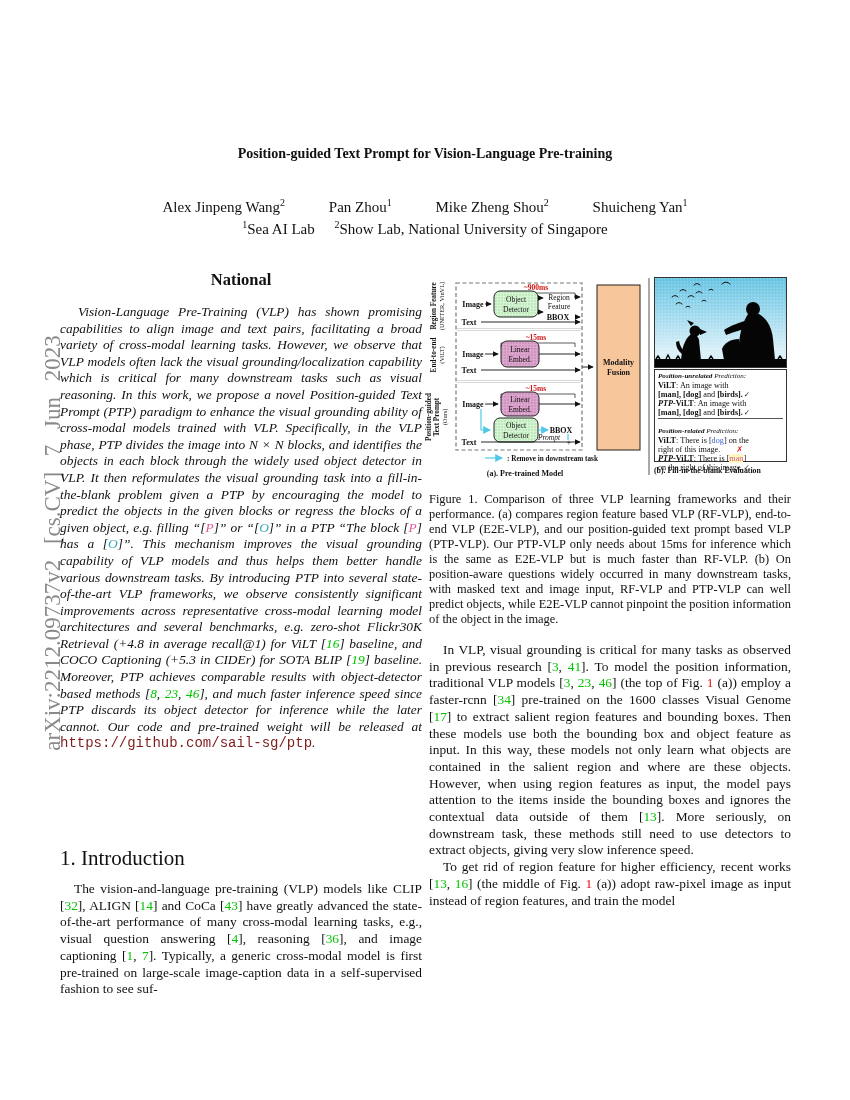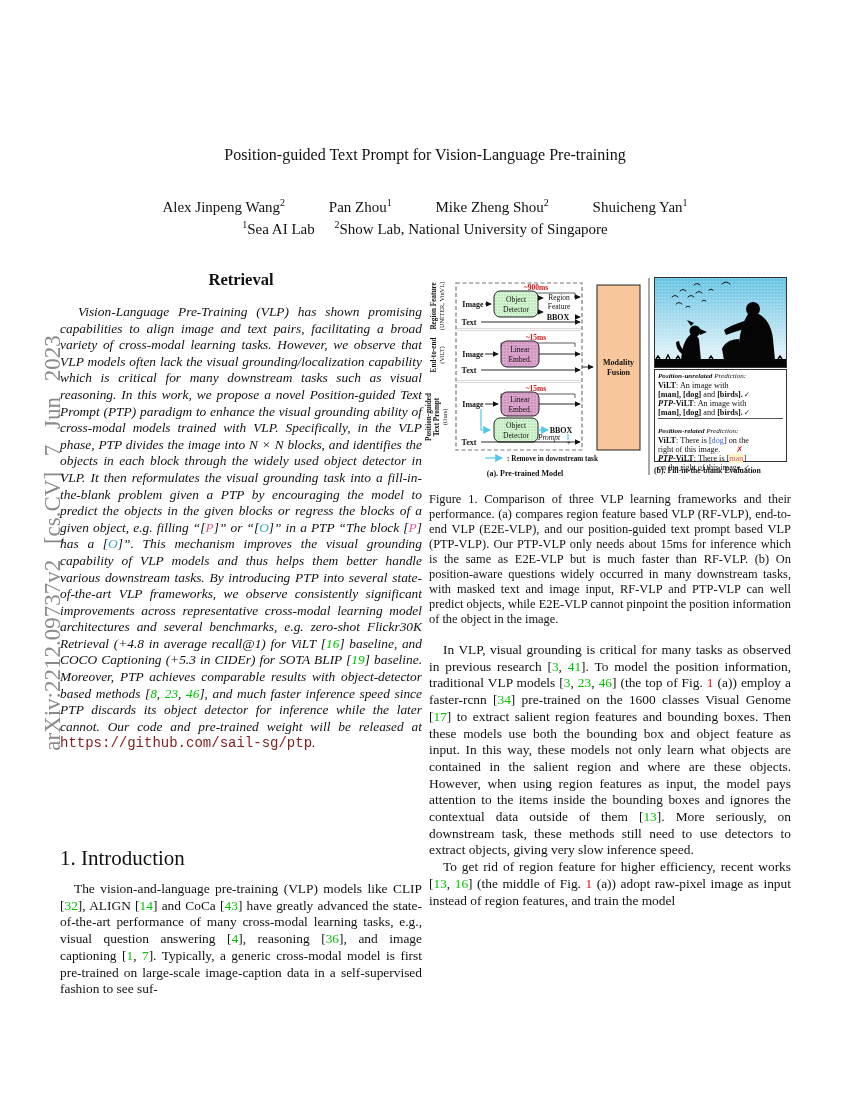--- a/index.html
+++ b/index.html
@@ -7,21 +7,21 @@
           font-family:"Liberation Serif", serif; color:#111; }
 
   
   .arxiv-stamp { position:absolute; left:-205px; top:528px; width:520px; height:30px;
                  transform:rotate(-90deg); transform-origin:center;
                  text-align:center; font-size:23px; color:#8a8a8a; word-spacing:10px;
                  white-space:nowrap; }
 
   
   .title { position:absolute; left:0; right:0; top:146px; text-align:center;
-           font-size:16px; font-weight:normal; }
+           font-size:14px; font-weight:bold; }
   .authors { position:absolute; left:0; right:0; top:197px; text-align:center; font-size:15px; }
   .authors .author { margin:0 20px; }
   .affils { position:absolute; left:0; right:0; top:219px; text-align:center; font-size:15px; }
   .affils .aff { margin:12px 8px; }
   sup { font-size:10px; }
 
   
   .col-left  { position:absolute; left:60px;  top:270px; width:362px; }
   .col-left-intro { position:absolute; left:60px; top:846px; width:362px; }
   .col-right { position:absolute; left:429px; top:270px; width:362px; }
@@ -104,21 +104,21 @@
     <span class="author"><span>Mike Zheng Shou</span><sup>2</sup></span>
     <span class="author"><span>Shuicheng Yan</span><sup>1</sup></span>
   </div>
 
   <div class="affils">
     <span class="aff"><sup>1</sup><span>Sea AI Lab</span></span>
     <span class="aff"><sup>2</sup><span>Show Lab, National University of Singapore</span></span>
   </div>
 
   <div class="col-left">
-    <h2 class="abstract-head">Retrieval</h2>
+    <h2 class="abstract-head">National</h2>
     <p class="abstract-text"><span>Vision-Language Pre-Training (VLP) has shown promising capabilities to align image and text pairs, facilitating a broad variety of cross-modal learning tasks. However, we observe that VLP models often lack the visual grounding/localization capability which is critical for many downstream tasks such as visual reasoning. In this work, we propose a novel Position-guided Text Prompt (PTP) paradigm to enhance the visual grounding ability of cross-modal models trained with VLP. Specifically, in the VLP phase, PTP divides the image into N × N blocks, and identifies the objects in each block through the widely used object detector in VLP. It then reformulates the visual grounding task into a fill-in-the-blank problem given a PTP by encouraging the model to predict the objects in the given blocks or regress the blocks of a given object, e.g. filling “[</span><span class="tok-p">P</span><span>]” or “[</span><span class="tok-o">O</span><span>]” in a PTP “The block [</span><span class="tok-p">P</span><span>] has a [</span><span class="tok-o">O</span><span>]”. This mechanism improves the visual grounding capability of VLP models and thus helps them better handle various downstream tasks. By introducing PTP into several state-of-the-art VLP frameworks, we observe consistently significant improvements across representative cross-modal learning model architectures and several benchmarks, e.g. zero-shot Flickr30K Retrieval (+4.8 in average recall@1) for ViLT [</span><span class="cite">16</span><span>] baseline, and COCO Captioning (+5.3 in CIDEr) for SOTA BLIP [</span><span class="cite">19</span><span>] baseline. Moreover, PTP achieves comparable results with object-detector based methods [</span><span class="cite">8</span><span>, </span><span class="cite">23</span><span>, </span><span class="cite">46</span><span>], and much faster inference speed since PTP discards its object detector for inference while the later cannot. Our code and pre-trained weight will be released at </span><span class="url">https://github.com/sail-sg/ptp</span><span>.</span></p>
   </div>
 
   <div class="col-left-intro">
     <h2 class="sec-head">1. Introduction</h2>
     <p class="body-text indent"><span>The vision-and-language pre-training (VLP) models like CLIP [</span><span class="cite">32</span><span>], ALIGN [</span><span class="cite">14</span><span>] and CoCa [</span><span class="cite">43</span><span>] have greatly advanced the state-of-the-art performance of many cross-modal learning tasks, e.g., visual question answering [</span><span class="cite">4</span><span>], reasoning [</span><span class="cite">36</span><span>], and image captioning [</span><span class="cite">1</span><span>, </span><span class="cite">7</span><span>]. Typically, a generic cross-modal model is first pre-trained on large-scale image-caption data in a self-supervised fashion to see suf-</span></p>
   </div>
 
   <div class="col-right">
 

